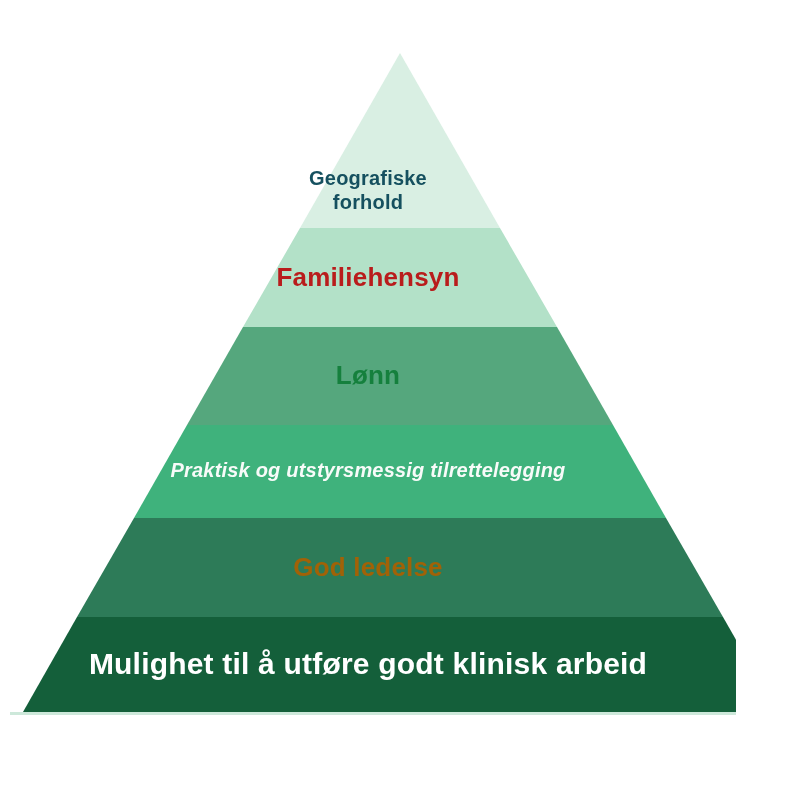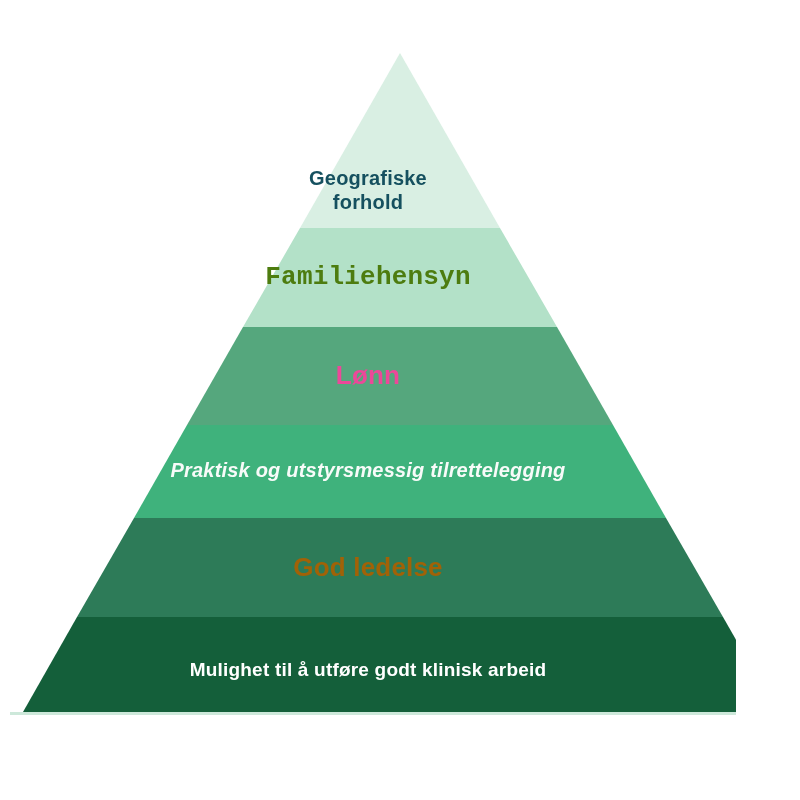--- a/index.html
+++ b/index.html
@@ -33,42 +33,42 @@
     top: 166px;
     font-size: 20px;
     line-height: 1.2;
     white-space: normal;
     width: 175px;
   }
   .lbl-1 { top: 262px; font-size: 26px; }
   .lbl-2 { top: 360px; font-size: 26px; }
   .lbl-3 { top: 459px; font-size: 20px; font-style: italic; }
   .lbl-4 { top: 552px; font-size: 26px; }
-  .lbl-5 { top: 647px; font-size: 19px; margin-top: 12px; }
+  .lbl-5 { top: 647px; font-size: 30px; }
 </style>
 </head>
 <body>
 
 <div class="canvas">
 
   <svg class="pyramid-svg" width="800" height="800" viewBox="0 0 800 800">
     <polygon points="400,53 500,228 300,228" fill="#d9efe3"></polygon>
     <polygon points="300,228 500,228 557,327 243,327" fill="#b3e1c8"></polygon>
     <polygon points="243,327 557,327 613,425 187,425" fill="#55a77d"></polygon>
     <polygon points="187,425 613,425 666,518 134,518" fill="#3fb27c"></polygon>
     <polygon points="134,518 666,518 723,617 77,617" fill="#2d7b58"></polygon>
     <polygon points="77,617 723,617 777,712 23,712" fill="#145f3a"></polygon>
     <rect x="10" y="712" width="780" height="3" fill="#cde8da"></rect>
   </svg>
 
   <div class="lbl lbl-0" style="color: rgb(21, 80, 95);">Geografiske forhold</div>
 
-  <div class="lbl lbl-1" style="color: #4d7c0f; font-family: Liberation Mono, monospace;">Familiehensyn</div>
+  <div class="lbl lbl-1" style="color: #b91c1c;">Familiehensyn</div>
 
-  <div class="lbl lbl-2" style="color: #ec4899;">Lønn</div>
+  <div class="lbl lbl-2" style="color: #15803d;">Lønn</div>
 
   <div class="lbl lbl-3" style="color: rgb(248, 251, 249);">Praktisk og utstyrsmessig tilrettelegging</div>
 
   <div class="lbl lbl-4" style="color: #a16207;">God ledelse</div>
 
   <div class="lbl lbl-5" style="color: rgb(255, 255, 255);">Mulighet til å utføre godt klinisk arbeid</div>
 
 </div>
 
 </body></html>

